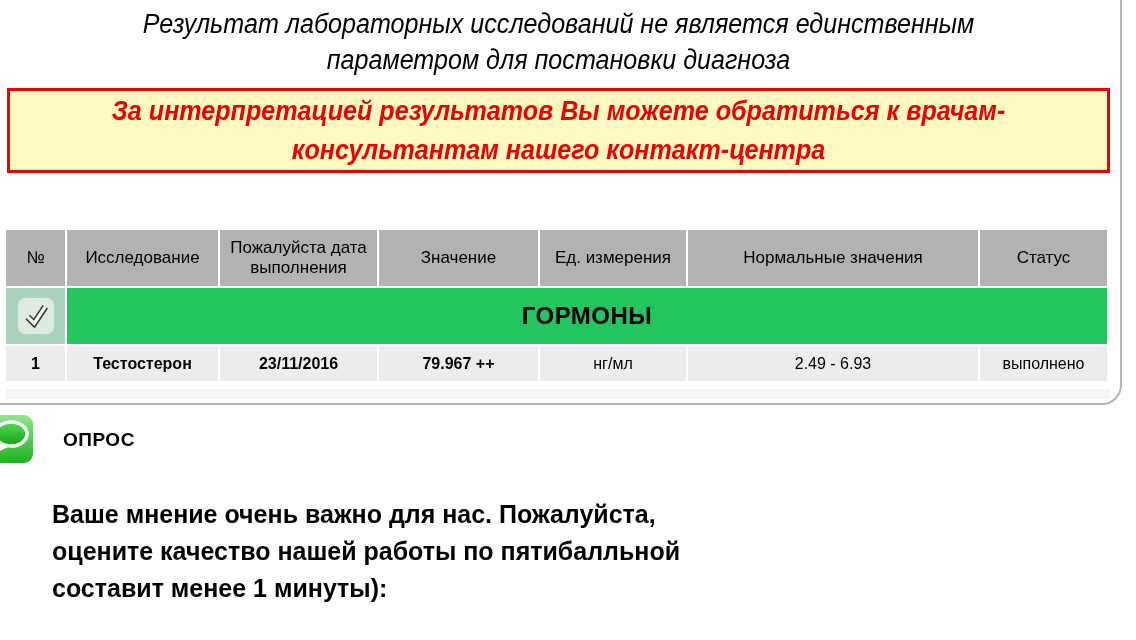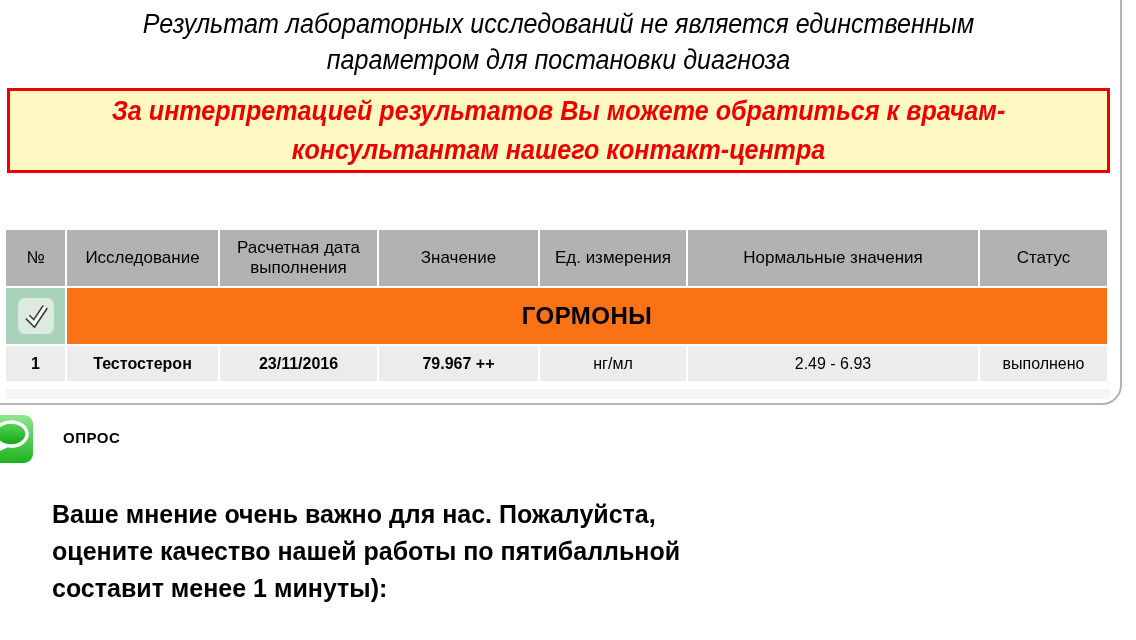--- a/index.html
+++ b/index.html
@@ -31,21 +31,21 @@
   table.results {
     position:absolute; left:4px; top:228px;
     border-collapse:separate; border-spacing:2px; table-layout:fixed;
   }
   table.results th {
     background:#b2b2b2; font-weight:normal; font-size:17px;
     height:56px; text-align:center; vertical-align:middle; padding:0 6px;
   }
   td.check-cell { background:#a9d2ba; height:56px; text-align:center; vertical-align:middle; }
   td.group-title {
-    background:#f97316; font-weight:bold; font-size:24px;
+    background:#22c55e; font-weight:bold; font-size:24px;
     text-align:center; vertical-align:middle; letter-spacing:0.5px;
   }
   tr.data-row td {
     background:#ececec; height:35px; font-size:16px;
     text-align:center; vertical-align:middle; padding:0 4px;
   }
   tr.data-row td.b { font-weight:bold; }
 
   .chip {
     display:inline-flex; width:36px; height:36px; border-radius:7px;
@@ -53,21 +53,21 @@
   }
 
   .partial-row {
     position:absolute; left:6px; top:389px; width:1104px; height:10px;
     background:#f5f5f5;
   }
 
   .survey-icon { position:absolute; left:-15px; top:415px; width:48px; height:48px; }
   .survey-label {
     position:absolute; left:63px; top:429px;
-    font-weight:bold; font-size:15px; letter-spacing:0.5px;
+    font-weight:bold; font-size:19px; letter-spacing:0.5px;
   }
   .survey-message {
     position:absolute; left:52px; top:496px;
     font-weight:bold; font-size:25px; line-height:37px; color:#000;
   }
   .survey-message .ln { display:block; }
 </style>
 </head>
 <body>
 
@@ -92,21 +92,21 @@
         <col style="width:157px">
       <col style="width:159px">
         <col style="width:146px">
         <col style="width:290px">
       <col style="width:127px">
     </colgroup>
     <thead>
       <tr>
         <th>№</th>
         <th>Исследование</th>
-        <th>Расчетная дата выполнения</th>
+        <th>Пожалуйста дата выполнения</th>
         <th>Значение</th>
         <th>Ед. измерения</th>
         <th>Нормальные значения</th>
         <th>Статус</th>
       </tr>
     </thead>
     <tbody>
       <tr>
         <td class="check-cell">
           <span class="chip">

